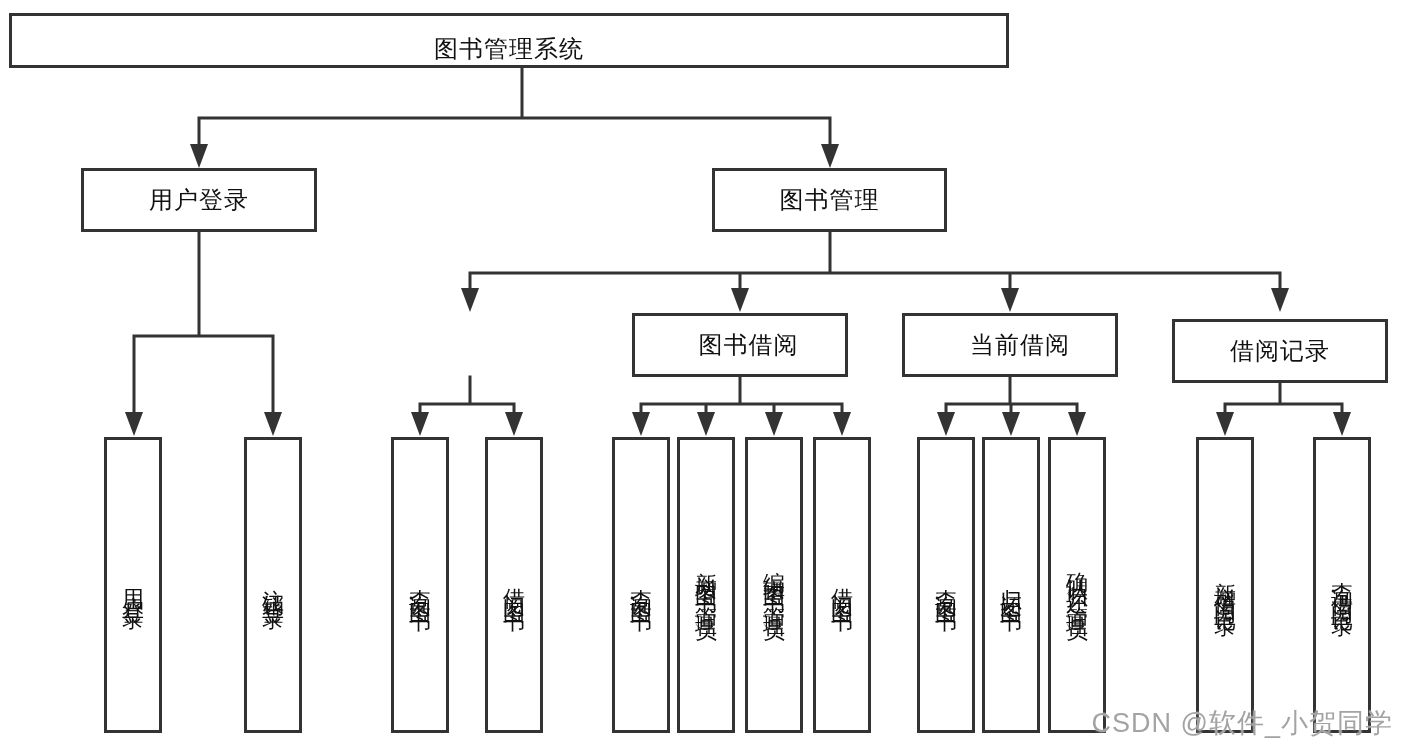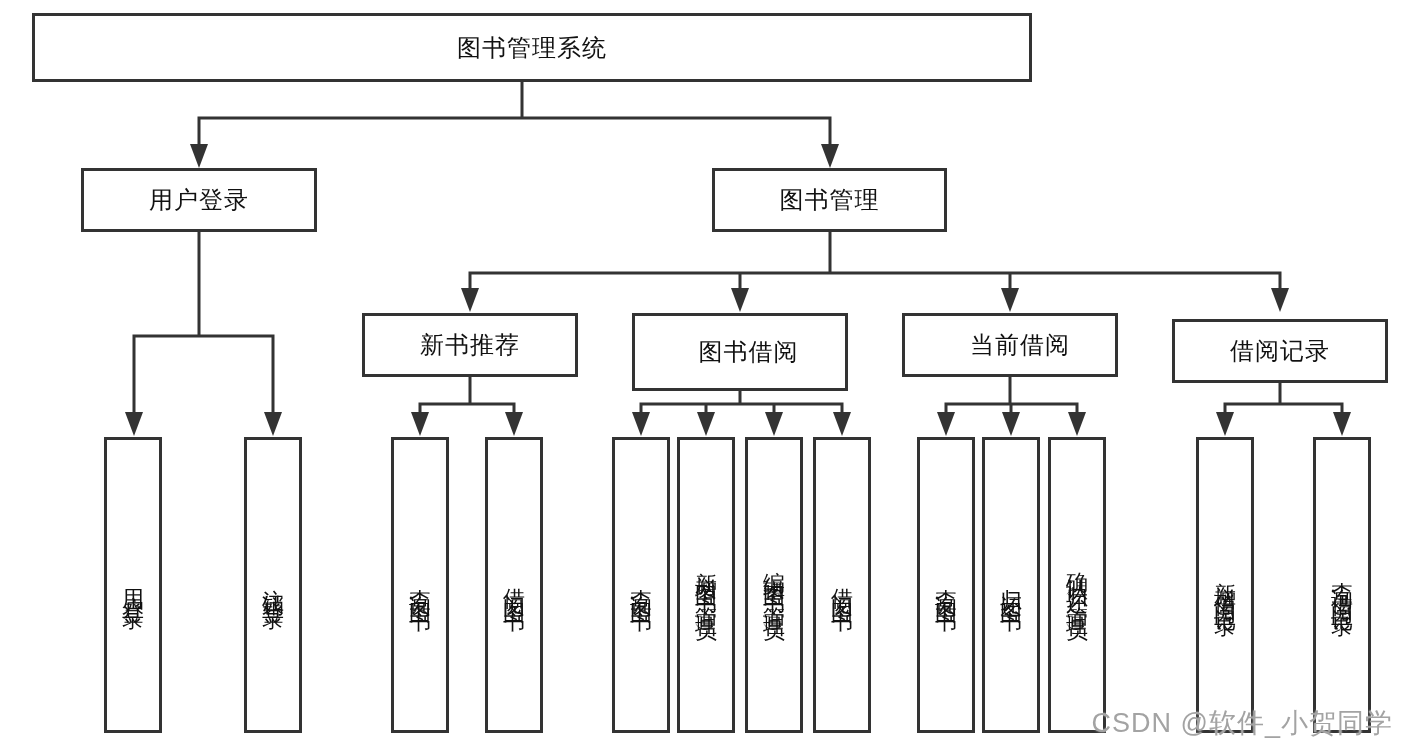--- a/index.html
+++ b/index.html
@@ -101,35 +101,32 @@
       <polygon points="774,436 765,412 783,412"></polygon>
       <polygon points="842,436 833,412 851,412"></polygon>
       <polygon points="946,436 937,412 955,412"></polygon>
       <polygon points="1011,436 1002,412 1020,412"></polygon>
       <polygon points="1077,436 1068,412 1086,412"></polygon>
       <polygon points="1225,436 1216,412 1234,412"></polygon>
       <polygon points="1342,436 1333,412 1351,412"></polygon>
     </g>
   </svg>
 
-  <div class="hbox" style="left:32px; top:13px; width:1000px; height:69px;">
+  <div class="hbox" style="left:9px; top:13px; width:1000px; height:55px;align-items:flex-end;">
     <span class="lbl">图书管理系统</span>
   </div>
 
   <div class="hbox" style="left:81px; top:168px; width:236px; height:64px;">
     <span class="lbl">用户登录</span>
   </div>
   <div class="hbox" style="left:712px; top:168px; width:235px; height:64px;">
     <span class="lbl">图书管理</span>
   </div>
 
-  <div class="hbox" style="left:362px; top:313px; width:216px; height:64px;">
-    <span class="lbl">新书推荐</span>
-  </div>
-  <div class="hbox" style="left:632px; top:313px; width:216px; height:78px;padding-left:17px;">
+  <div class="hbox" style="left:632px; top:313px; width:216px; height:64px;padding-left:17px;">
     <span class="lbl">图书借阅</span>
   </div>
   <div class="hbox" style="left:902px; top:313px; width:216px; height:64px;padding-left:20px;">
     <span class="lbl">当前借阅</span>
   </div>
   <div class="hbox" style="left:1172px; top:319px; width:216px; height:64px;">
     <span class="lbl">借阅记录</span>
   </div>
 
   <div class="vbox" style="left:104px;">

